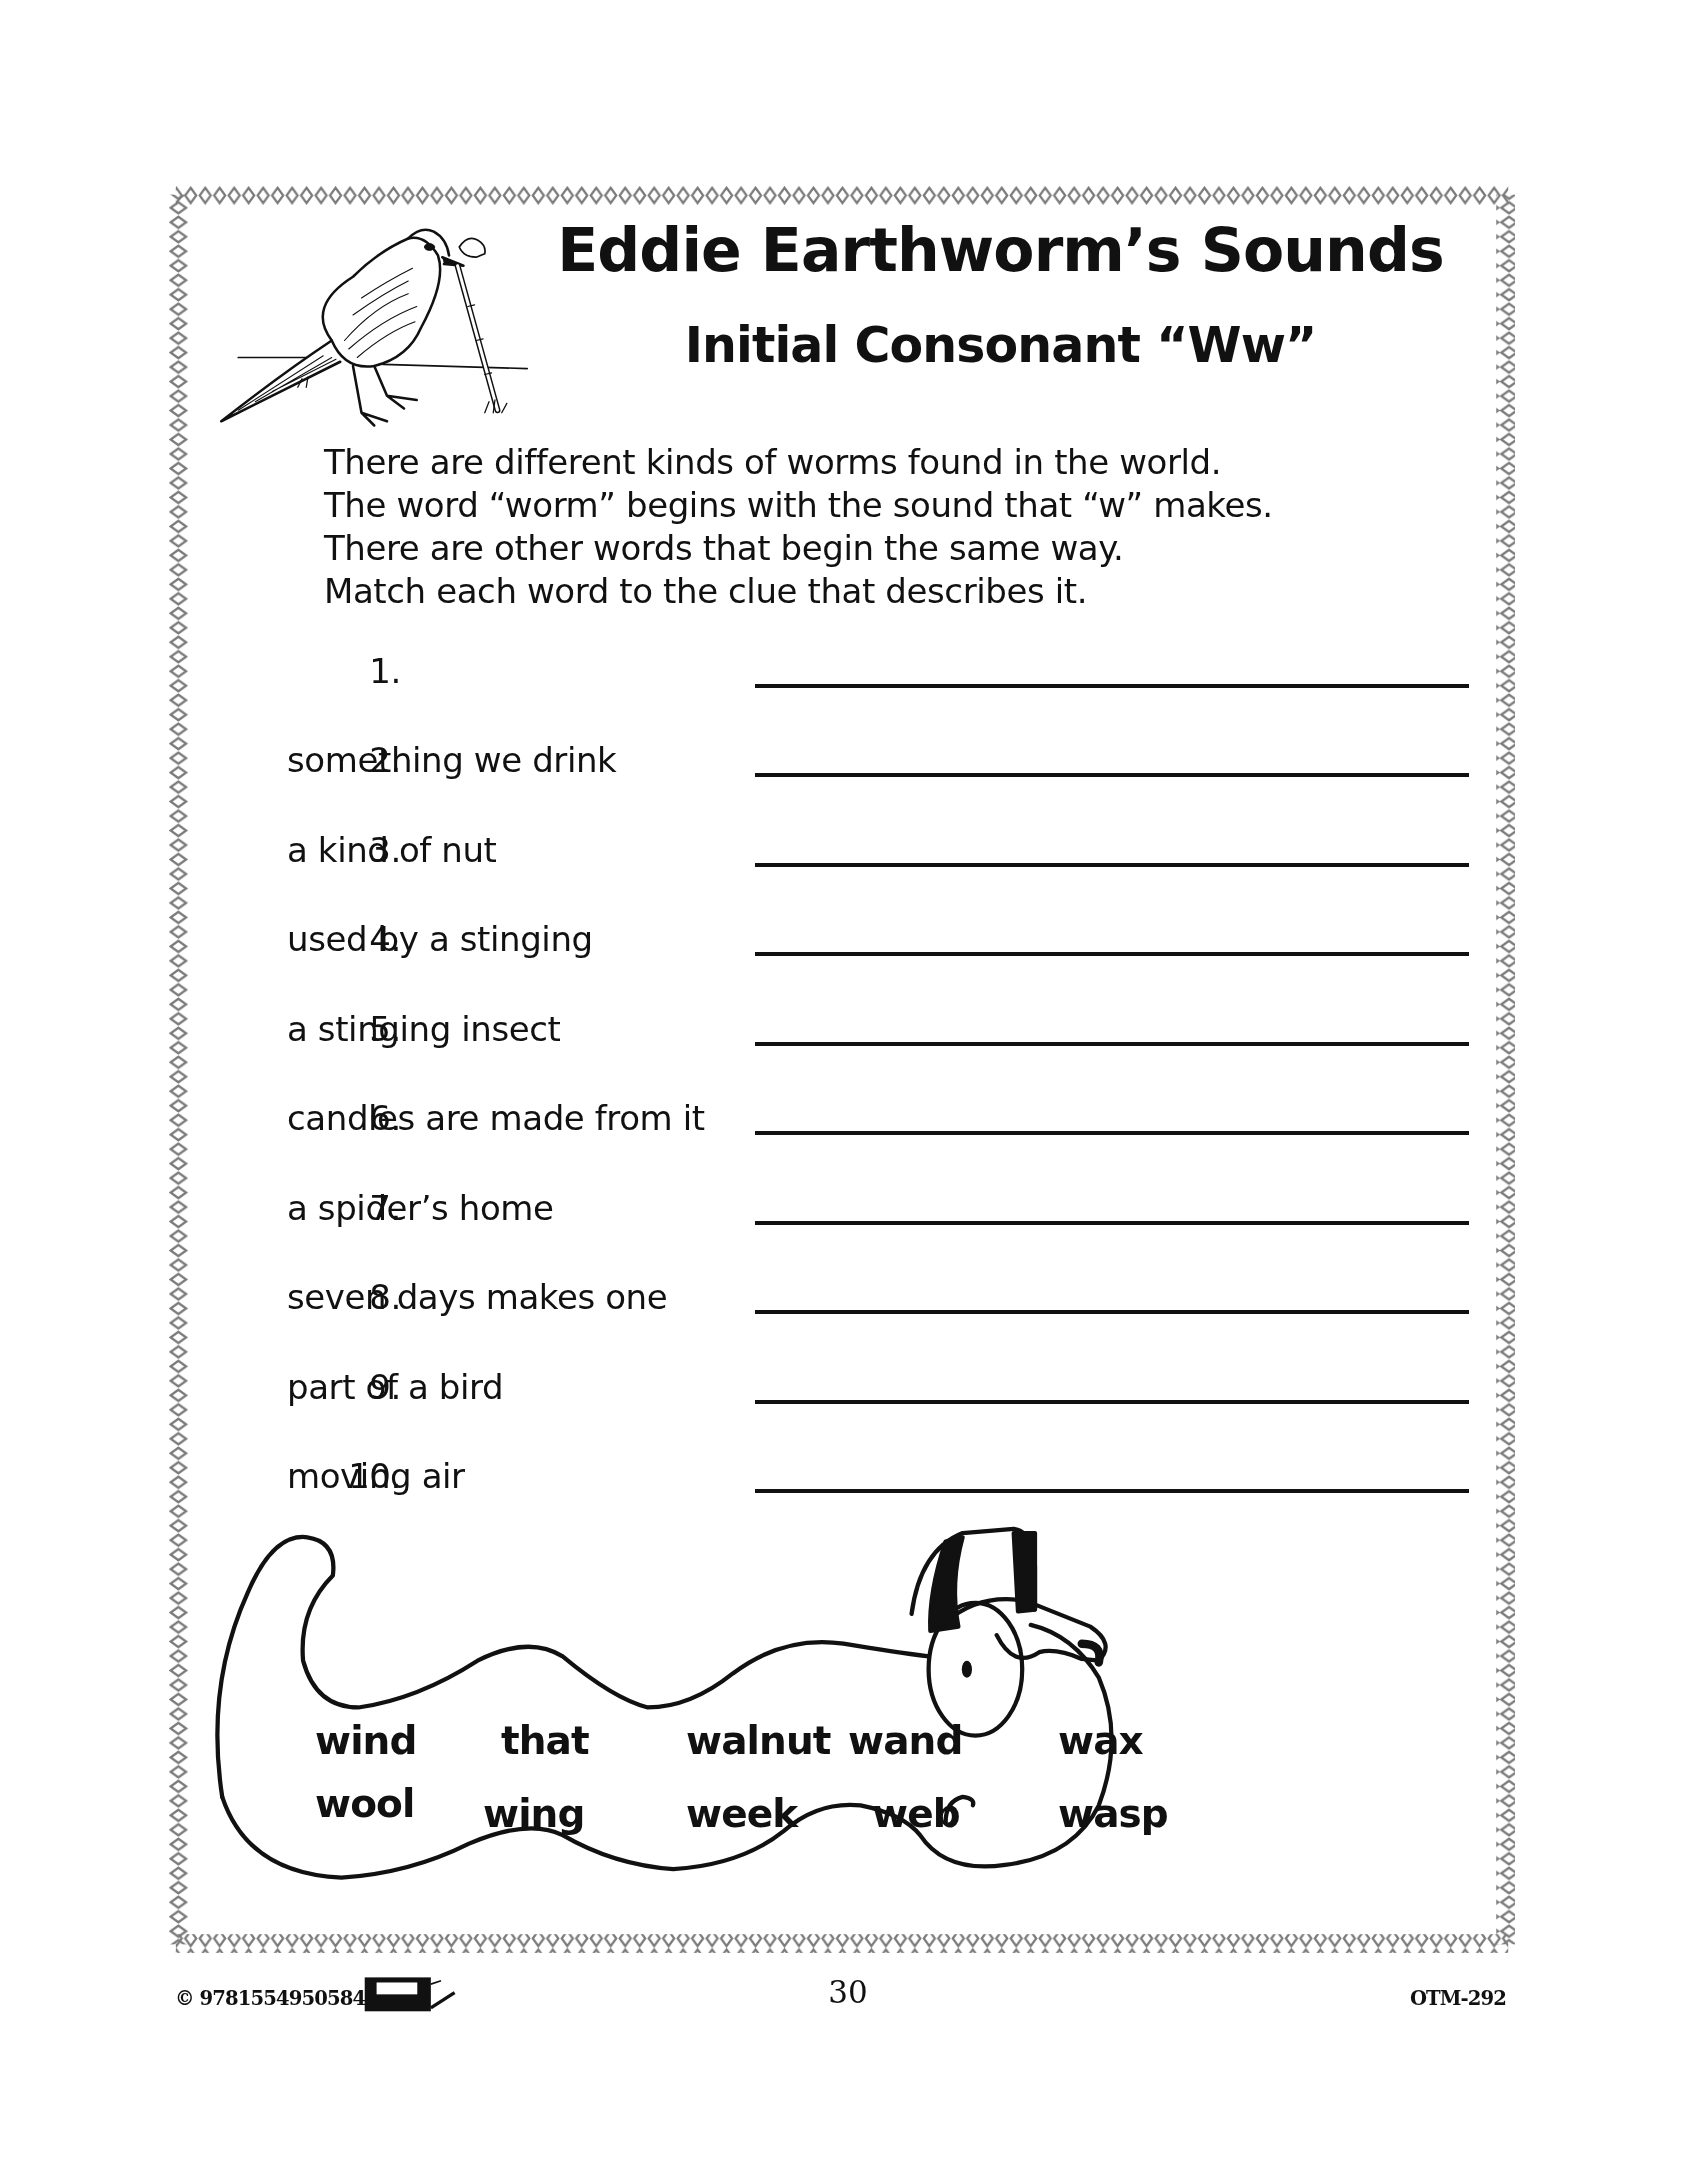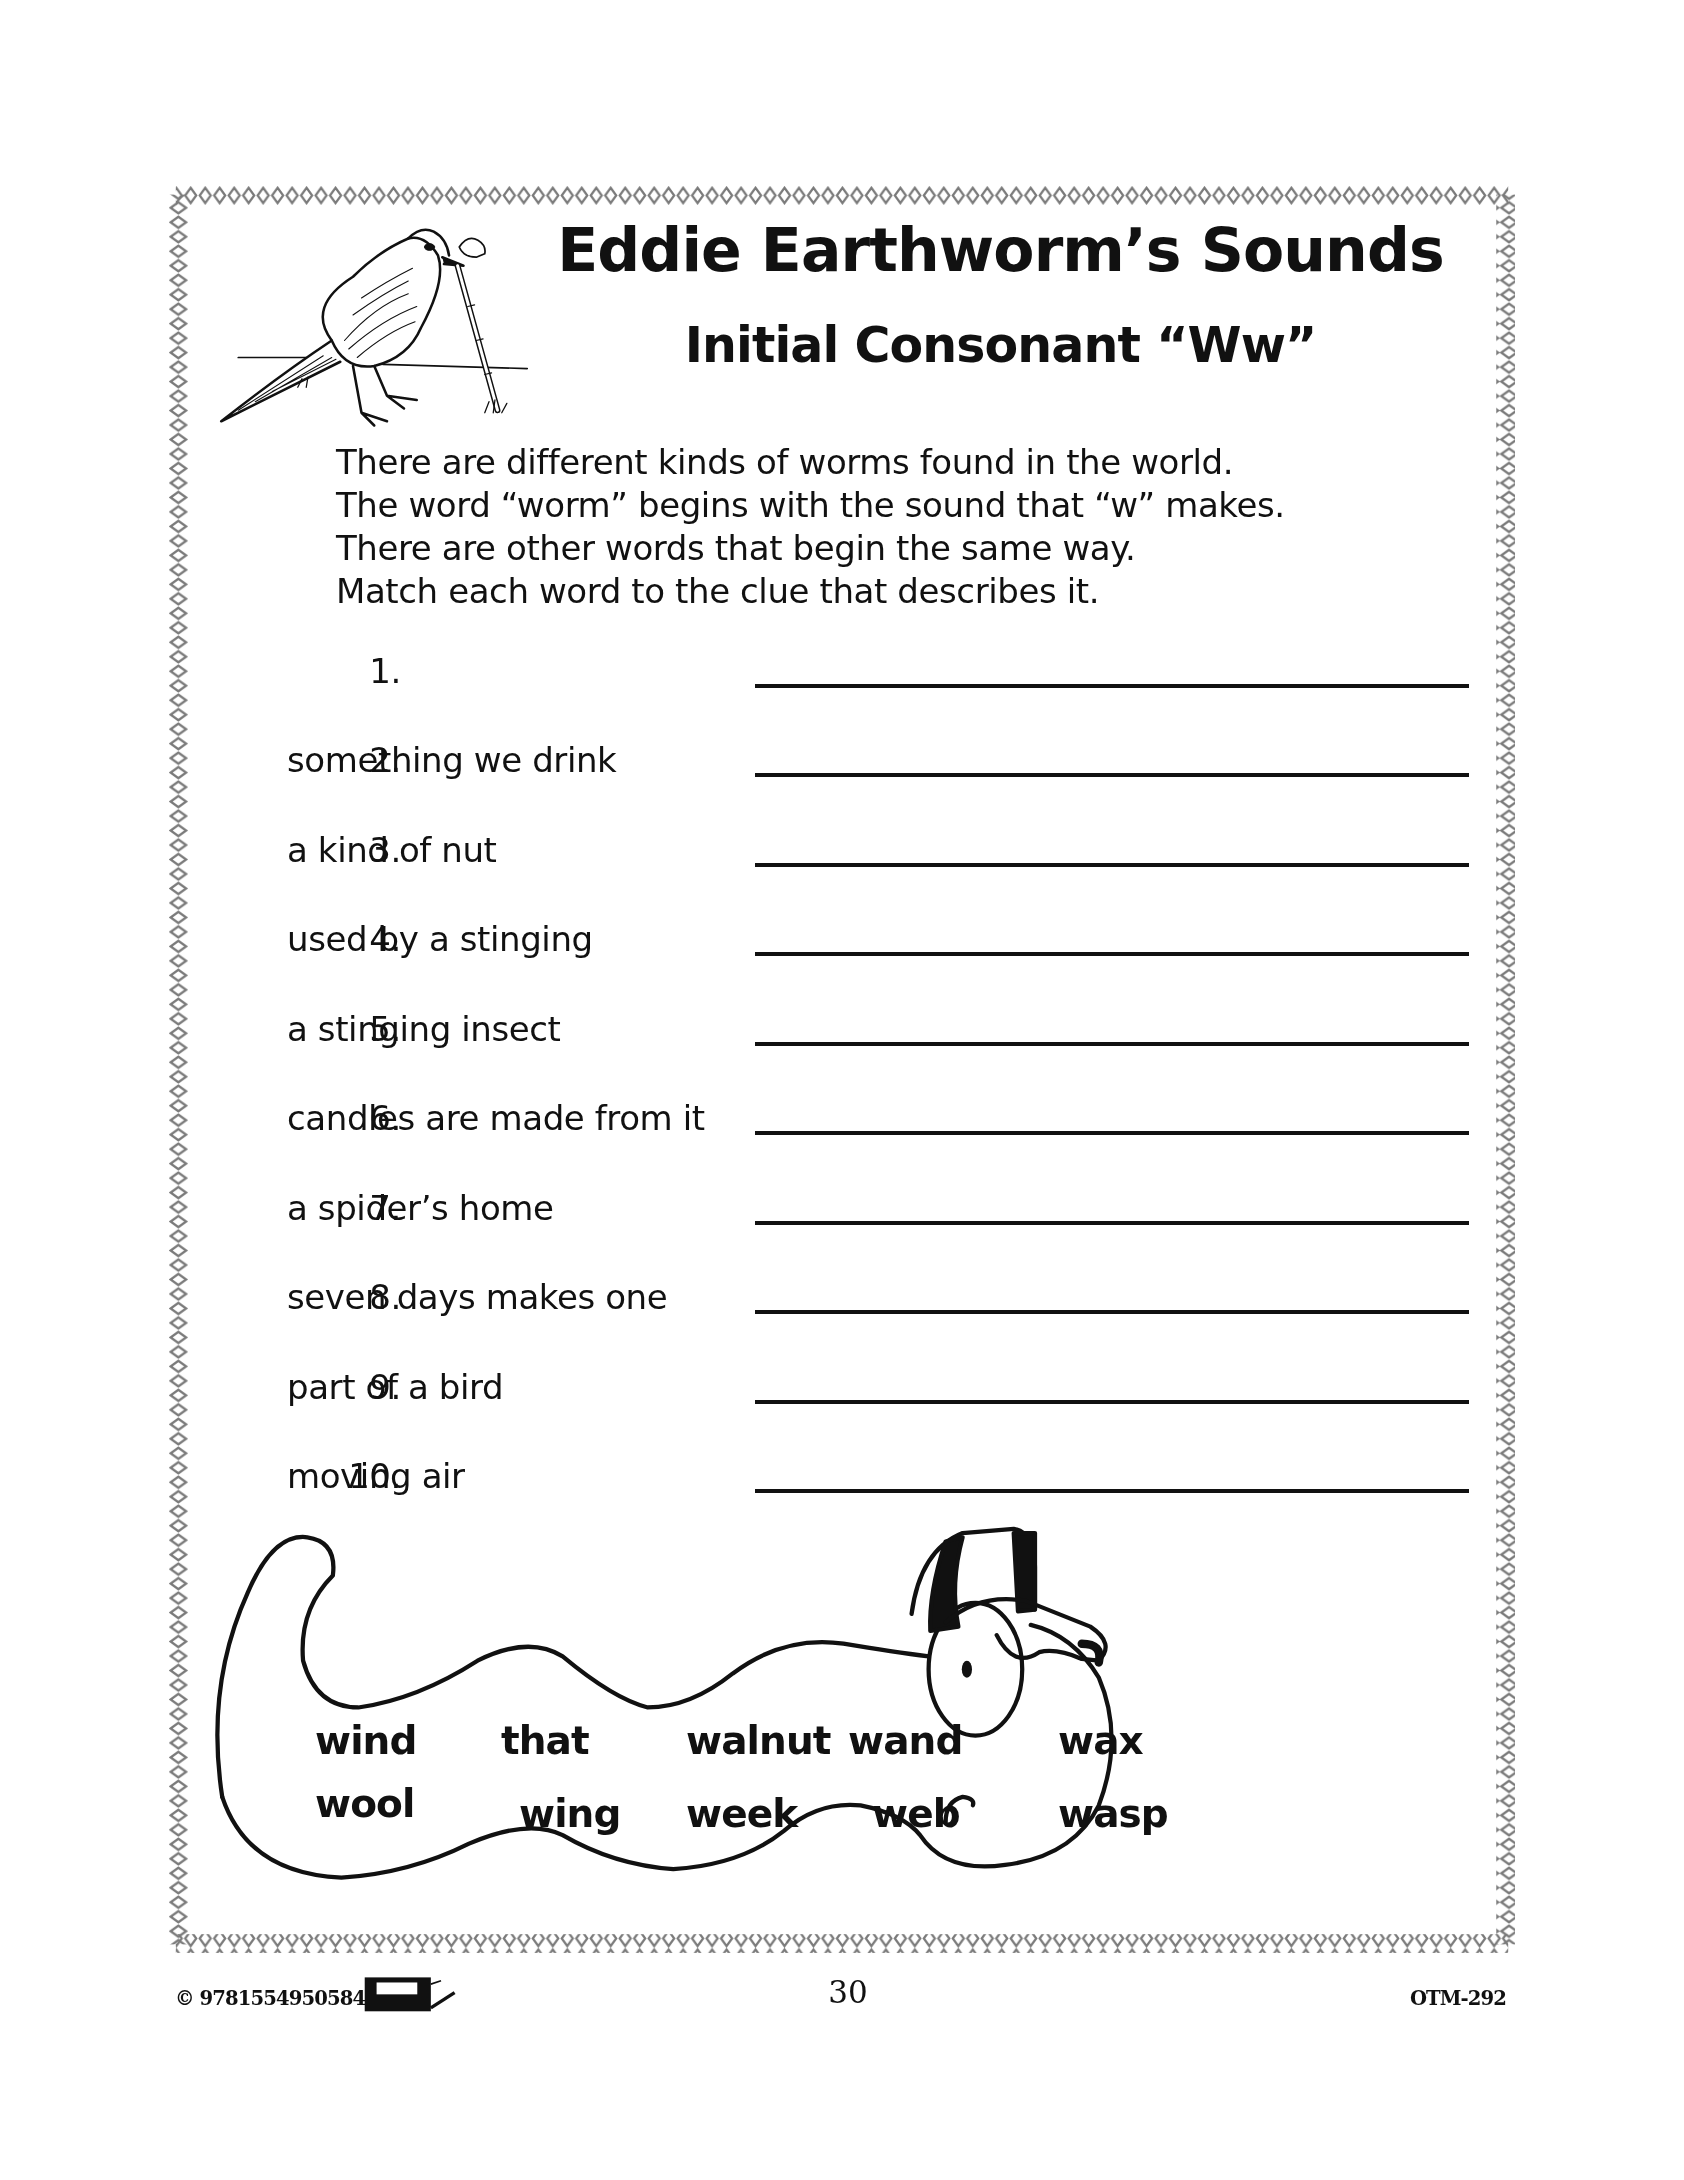--- a/index.html
+++ b/index.html
@@ -10,21 +10,21 @@
   .border-frame { position: absolute; left: 169px; top: 186px; width: 1346px; height: 1767px; }
   .border-frame svg { position: absolute; left: 0; top: 0; }
 
   .bird-illustration { position: absolute; left: 204px; top: 213px; width: 332px; height: 221px; }
 
   .title { position: absolute; left: 545px; width: 911px; top: 220px; text-align: center;
            font-size: 60px; font-weight: bold; letter-spacing: -0.9px; line-height: 1; }
   .subtitle { position: absolute; left: 545px; width: 911px; top: 321px; text-align: center;
               font-size: 49px; font-weight: bold; letter-spacing: -0.9px; line-height: 1; }
 
-  .intro { position: absolute; left: 336px; top: 441px; width: 1107px; font-size: 34px;
+  .intro { position: absolute; left: 324px; top: 441px; width: 1107px; font-size: 34px;
            line-height: 43px; letter-spacing: -0.4px; }
   .intro div { white-space: nowrap; }
 
   .clue-list { position: absolute; left: 204px; top: 647px; width: 1269px; }
   .clue-row { position: absolute; left: 0; width: 1269px; height: 60px; }
   .clue-num { position: absolute; right: 1072px; top: 0; font-size: 34px; line-height: 48px;
               text-align: right; white-space: nowrap; letter-spacing: -0.4px; }
   .clue-text { position: absolute; left: 83px; top: 0; font-size: 34px; line-height: 48px;
                white-space: nowrap; letter-spacing: -0.4px; }
   .answer-line { position: absolute; left: 551px; top: 37px; width: 714px; height: 4.3px;
@@ -205,21 +205,21 @@
   </div>
 
   <div class="word-bank">
     <span class="word" style="left:0px; top:0px;">wind</span>
     <span class="word" style="left:186px; top:0px;">that</span>
     <span class="word" style="left:371px; top:0px;">walnut</span>
     <span class="word" style="left:533px; top:0px;">wand</span>
     <span class="word" style="left:743px; top:0px;">wax</span>
 
     <span class="word" style="left:0px; top:63px;">wool</span>
-    <span class="word" style="left:204px; top:73px;">wing</span>
+    <span class="word" style="left:168px; top:73px;">wing</span>
     <span class="word" style="left:371px; top:73px;">week</span>
     <span class="word" style="left:557px; top:73px;">web</span>
     <span class="word" style="left:743px; top:73px;">wasp</span>
   </div>
 
   <div class="footer-isbn">© 9781554950584</div>
   <div class="copier-icon">
     <svg width="95" height="39" viewBox="0 0 112 46" xmlns="http://www.w3.org/2000/svg">
       <rect x="2" y="4" width="78" height="40" fill="#111"></rect>
       <rect x="16" y="10" width="48" height="14" fill="#fff"></rect>

